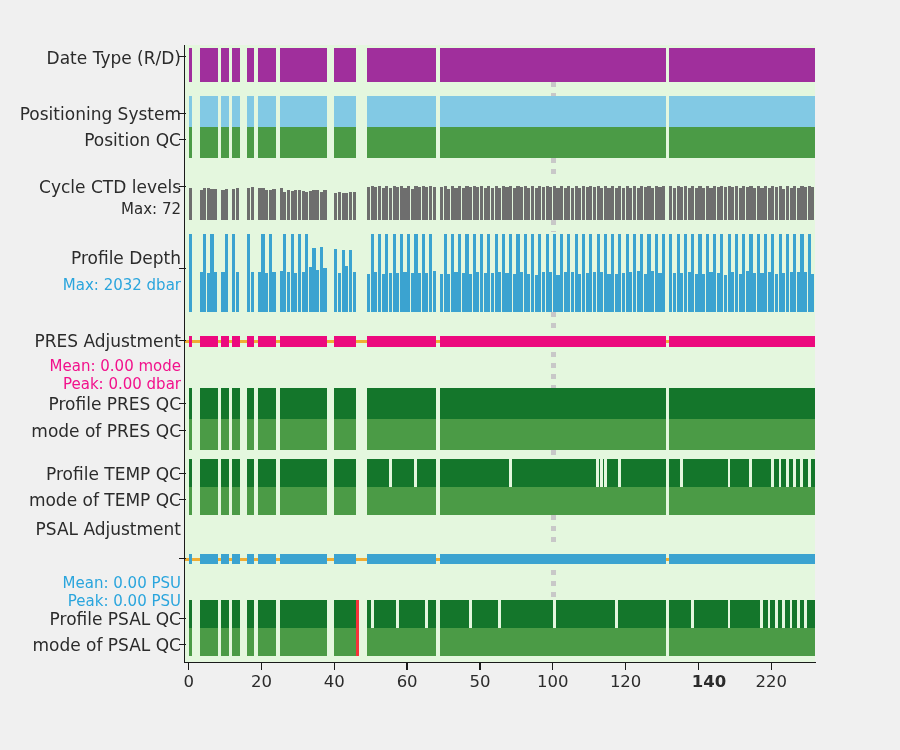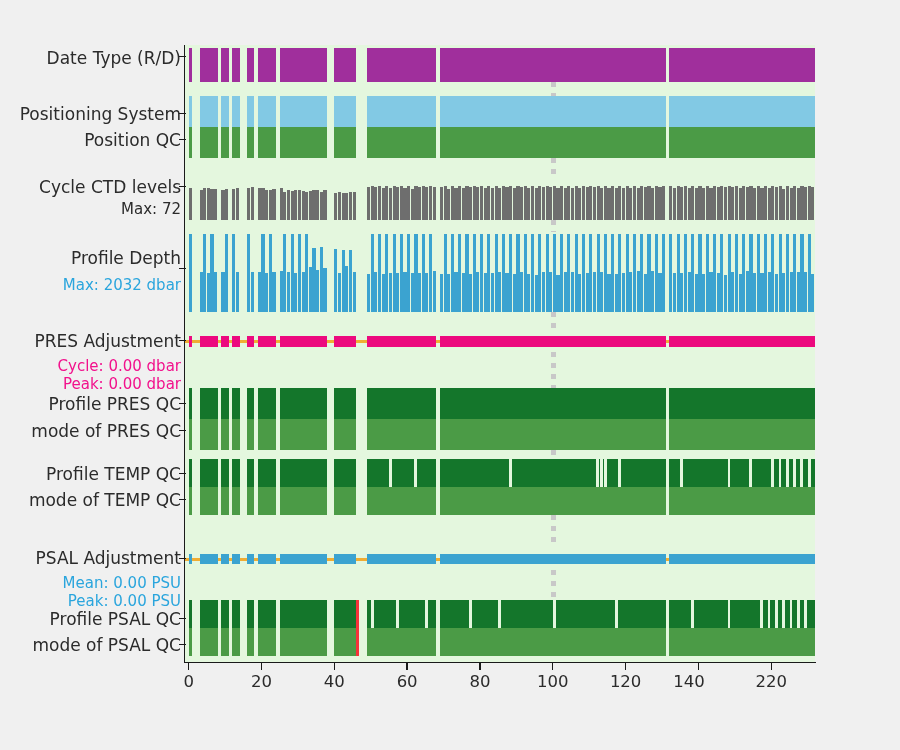--- a/index.html
+++ b/index.html
@@ -596,27 +596,27 @@
   <div id="ticks-layer">
       <div class="xtick" style="left: 187.942px;"></div>
       <div class="xticklabel" style="left: 188.642px;">0</div>
       <div class="xtick" style="left: 260.774px;"></div>
       <div class="xticklabel" style="left: 261.474px;">20</div>
       <div class="xtick" style="left: 333.606px;"></div>
       <div class="xticklabel" style="left: 334.306px;">40</div>
       <div class="xtick" style="left: 406.439px;"></div>
       <div class="xticklabel" style="left: 407.139px;">60</div>
       <div class="xtick" style="left: 479.271px;"></div>
-      <div class="xticklabel" style="left: 479.971px;">80</div>
+      <div class="xticklabel" style="left: 479.971px;">50</div>
       <div class="xtick" style="left: 552.103px;"></div>
       <div class="xticklabel" style="left: 552.803px;">100</div>
       <div class="xtick" style="left: 624.936px;"></div>
       <div class="xticklabel" style="left: 625.636px;">120</div>
       <div class="xtick" style="left: 697.768px;"></div>
-      <div class="xticklabel" style="left: 689px;">140</div>
+      <div class="xticklabel" style="left: 709px; font-weight: bold;">140</div>
       <div class="xtick" style="left: 770.601px;"></div>
       <div class="xticklabel" style="left: 771.301px;">220</div>
       <div class="ytick" style="top: 56px;"></div>
       <div class="ytick" style="top: 113px;"></div>
       <div class="ytick" style="top: 139px;"></div>
       <div class="ytick" style="top: 186px;"></div>
       <div class="ytick" style="top: 268px;"></div>
       <div class="ytick" style="top: 340px;"></div>
       <div class="ytick" style="top: 403px;"></div>
       <div class="ytick" style="top: 430px;"></div>
@@ -628,27 +628,27 @@
     </div>
   <div id="ylabels-layer">
       <div class="rowlabel" style="top: 50px;">Date Type (R/D)</div>
       <div class="rowlabel" style="top: 106px;">Positioning System</div>
       <div class="rowlabel" style="top: 132px;">Position QC</div>
       <div class="rowlabel" style="top: 179px;">Cycle CTD levels</div>
       <div class="rowlabel small" style="top: 202px;">Max: 72</div>
       <div class="rowlabel" style="top: 250px;">Profile Depth</div>
       <div class="rowlabel small blue" style="top: 278px;">Max: 2032 dbar</div>
       <div class="rowlabel" style="top: 333px;">PRES Adjustment</div>
-      <div class="rowlabel small pink" style="top: 359px;">Cycle: 0.00 dbar</div>
+      <div class="rowlabel small pink" style="top: 359px;">Mean: 0.00 mode</div>
       <div class="rowlabel small pink" style="top: 377px;">Peak: 0.00 dbar</div>
       <div class="rowlabel" style="top: 396px;">Profile PRES QC</div>
       <div class="rowlabel" style="top: 423px;">mode of PRES QC</div>
       <div class="rowlabel" style="top: 466px;">Profile TEMP QC</div>
       <div class="rowlabel" style="top: 492px;">mode of TEMP QC</div>
-      <div class="rowlabel" style="top: 550px;">PSAL Adjustment</div>
+      <div class="rowlabel" style="top: 521px;">PSAL Adjustment</div>
       <div class="rowlabel small blue" style="top: 576px;">Mean: 0.00 PSU</div>
       <div class="rowlabel small blue" style="top: 594px;">Peak: 0.00 PSU</div>
       <div class="rowlabel" style="top: 611px;">Profile PSAL QC</div>
       <div class="rowlabel" style="top: 637px;">mode of PSAL QC</div>
     </div>
 
 
 </div>
 
 </body></html>

